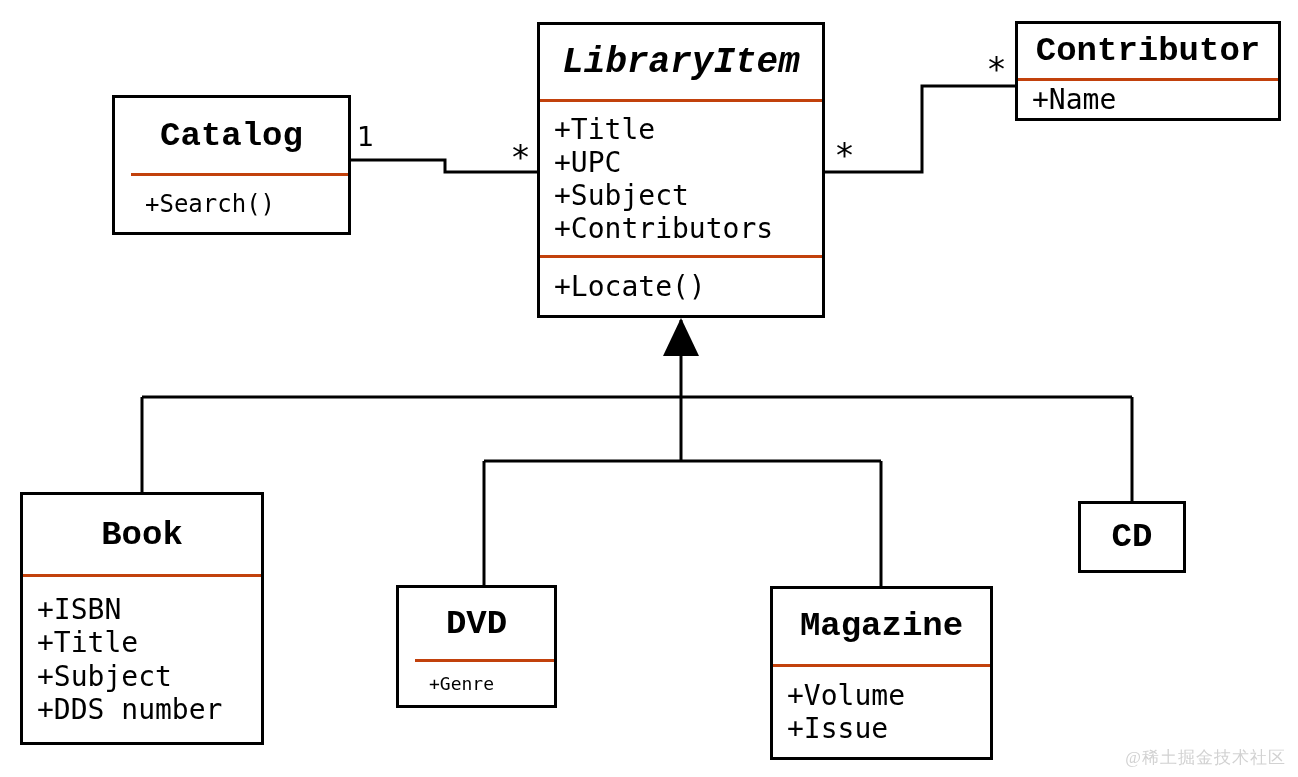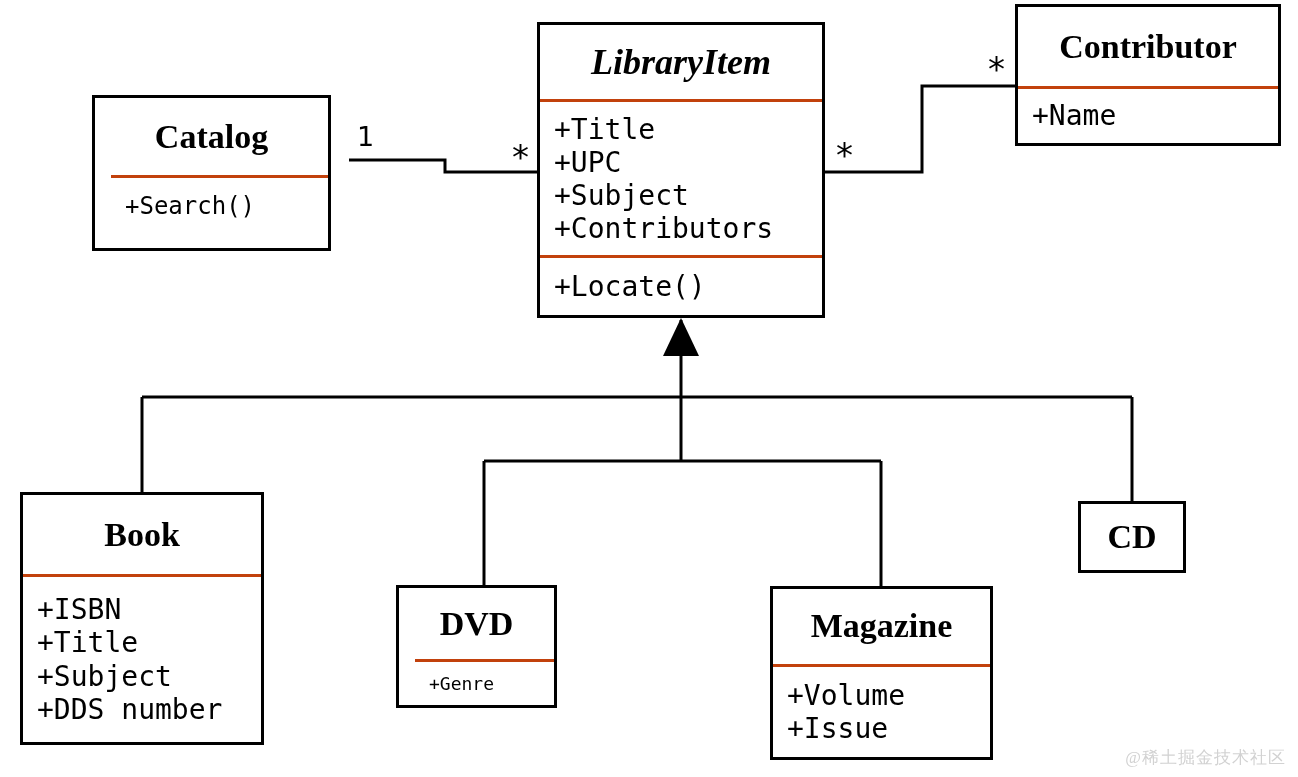--- a/index.html
+++ b/index.html
@@ -40,21 +40,21 @@
     border: 3px solid #000000;
     background: #ffffff;
     display: flex;
     flex-direction: column;
   }
   .cls-name {
     box-sizing: border-box;
     display: flex;
     align-items: center;
     justify-content: center;
-    font-family: Liberation Serif, serif;
+    font-family: Liberation Mono, monospace;
     font-weight: bold;
     color: #000000;
     text-align: center;
     white-space: nowrap;
   }
   .cls-name.abstract {
     font-style: italic;
   }
   .compartment {
     box-sizing: border-box;
@@ -124,41 +124,41 @@
   </svg>
 
   <div class="mult" style="left:357px; top:123px;">1</div>
 
   <div class="mult star" style="left:512px; top:140px;">*</div>
 
   <div class="mult star" style="left:836px; top:138px;">*</div>
 
   <div class="mult star" style="left:988px; top:52px;">*</div>
 
-  <div class="uml-class" style="left:92px; top:95px; width:239px; height:156px;">
+  <div class="uml-class" style="left:112px; top:95px; width:239px; height:140px;">
     <div class="cls-name" style="height:77px; font-size:34px;">Catalog</div>
     <div class="compartment" style="height:60px; font-size:24px;margin-left:16px;">
       <div class="member">+Search()</div>
     </div>
   </div>
 
   <div class="uml-class" style="left:537px; top:22px; width:288px; height:296px;">
     <div class="cls-name abstract" style="height:77px; font-size:36px;">LibraryItem</div>
     <div class="compartment" style="height:162px; font-size:28px;">
       <div class="member">+Title</div>
       <div class="member">+UPC</div>
       <div class="member">+Subject</div>
       <div class="member">+Contributors</div>
     </div>
     <div class="compartment" style="height:62px; font-size:28px;">
       <div class="member">+Locate()</div>
     </div>
   </div>
 
-  <div class="uml-class" style="left:1015px; top:4px; width:266px; height:142px;">
+  <div class="uml-class" style="left:1015px; top:21px; width:266px; height:100px;">
     <div class="cls-name" style="height:79px; font-size:34px;">Contributor</div>
     <div class="compartment" style="height:56px; font-size:28px;">
       <div class="member">+Name</div>
     </div>
   </div>
 
   <div class="uml-class" style="left:20px; top:492px; width:244px; height:253px;justify-content:center;">
     <div class="cls-name" style="height:80px; font-size:34px;">Book</div>
     <div class="compartment" style="height:170px; font-size:28px;">
       <div class="member">+ISBN</div>

